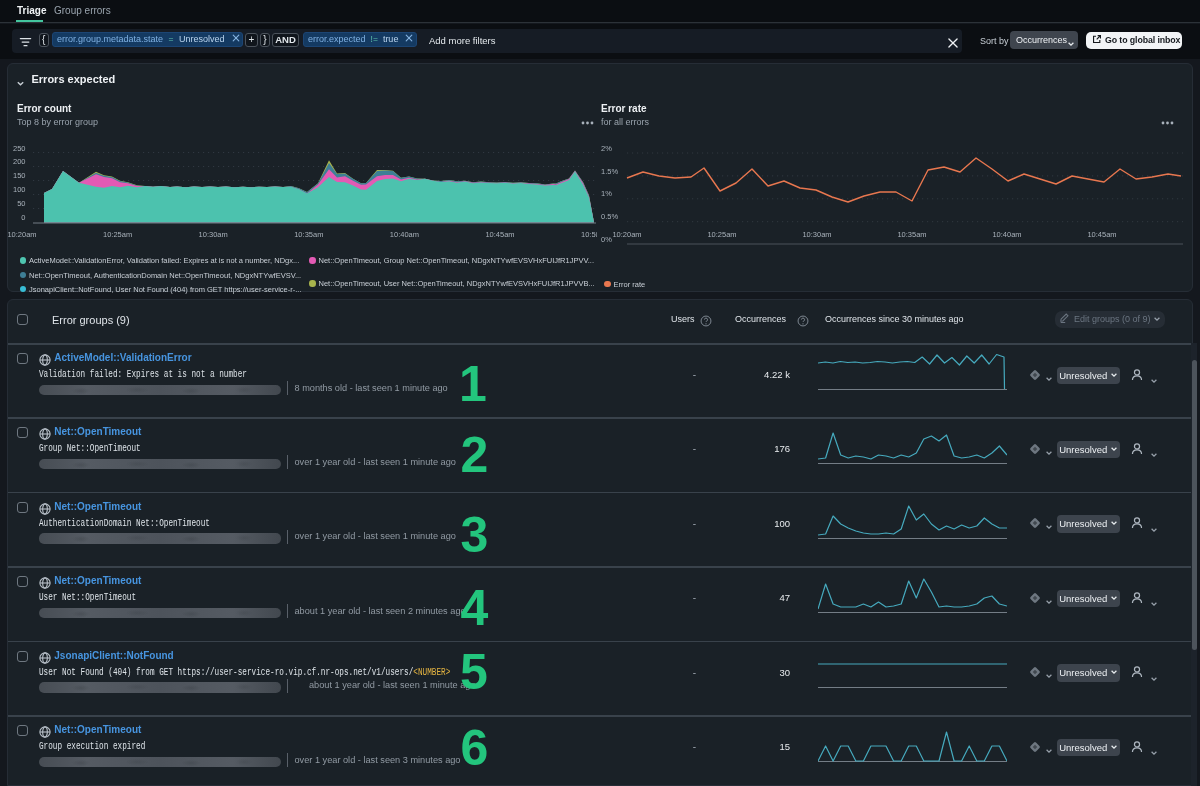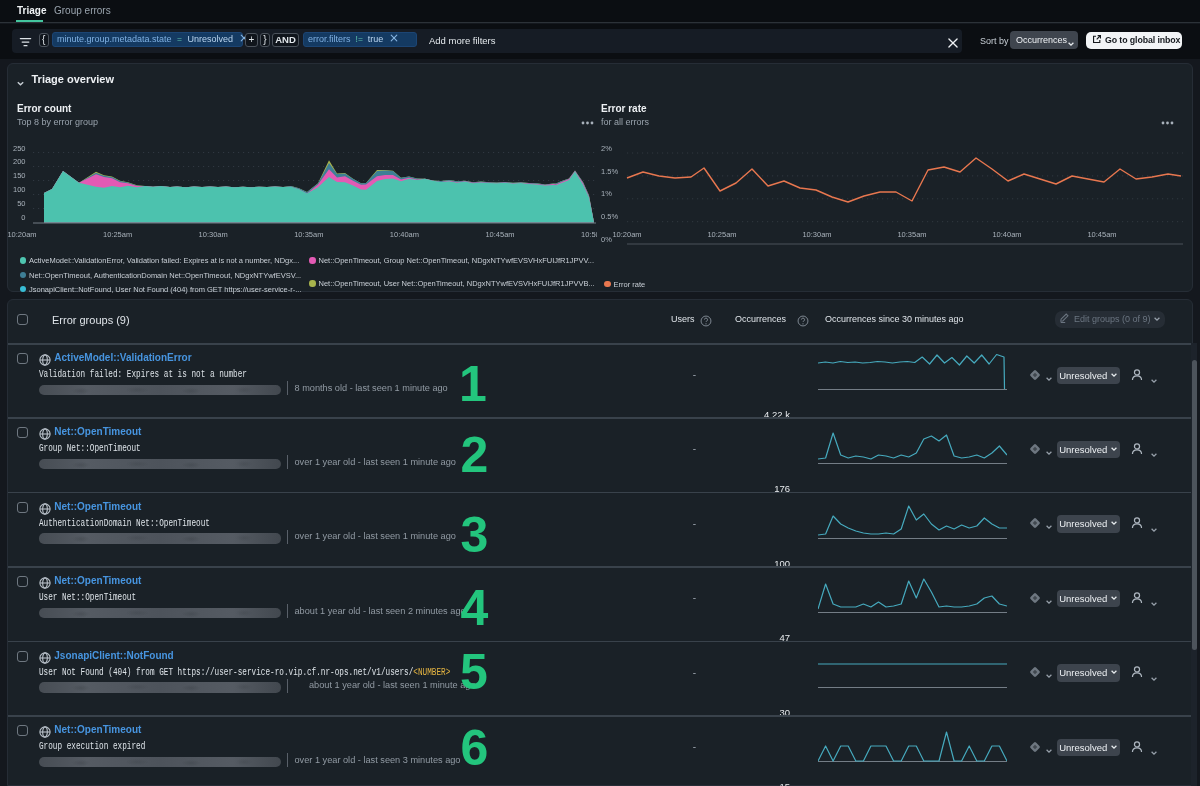--- a/index.html
+++ b/index.html
@@ -43,21 +43,21 @@
     radial-gradient(14px 5px at 42px 6px, rgba(18,22,26,.14), transparent 65%),
     radial-gradient(18px 5px at 98px 5px, rgba(18,22,26,.11), transparent 65%),
     radial-gradient(15px 5px at 152px 6px, rgba(18,22,26,.14), transparent 65%),
     radial-gradient(13px 5px at 205px 5px, rgba(18,22,26,.11), transparent 65%),
     linear-gradient(90deg,#474d54,#555b63 20%,#4d535b 50%,#555b63 80%,#42484f);
   filter:blur(0.5px); }
 .pipe { position:absolute; width:1.6px; height:14px; background:#596069; }
 .rage { position:absolute; font-size:9.2px; color:#929ba4; white-space:nowrap; }
 .gnum { position:absolute; width:60px; text-align:center; font-size:50px; font-weight:bold; color:#23c57d; line-height:52px; }
 .dash { position:absolute; left:688px; width:13px; text-align:center; font-size:10px; color:#9aa3ac; }
-.occ { position:absolute; left:690px; width:100px; text-align:right; font-size:9.5px; color:#e8ebee;margin-top:40px; }
+.occ { position:absolute; left:690px; width:100px; text-align:right; font-size:9.5px; color:#e8ebee; }
 .unres { position:absolute; left:1057px; width:63px; height:17.5px; background:#3d444d; border-radius:4px;
   font-size:9.5px; color:#eef1f4; line-height:17.5px; text-align:center; white-space:nowrap; }
 .editbtn { position:absolute; left:1055px; top:310.5px; width:110px; height:17px; background:#262d35; border-radius:7px;
   color:#6b7581; font-size:9px; line-height:17px; text-align:center; white-space:nowrap; }
 #sbar { position:absolute; left:1191px; top:343px; width:6px; height:443px; background:#1d232b; }
 #sthumb { position:absolute; left:1191.5px; top:360px; width:5px; height:290px; background:#4d545c; border-radius:2.5px; }
 </style></head>
 <body>
 <div id="nav">
   <div class="tab1">Triage</div>
@@ -65,28 +65,28 @@
   <div class="tab2">Group errors</div>
 </div>
 <div id="strip">
   <div id="fbox"></div>
   <div class="abs" style="left:18.5px;top:10px"><svg width="13" height="11" viewBox="0 0 16 14" stroke="#dde2e7" stroke-width="1.7" stroke-linecap="round">
         <line x1="1.5" y1="2" x2="14.5" y2="2"></line>
         <line x1="3.8" y1="6.5" x2="12.2" y2="6.5"></line>
         <line x1="6.2" y1="11" x2="9.8" y2="11"></line>
       </svg></div>
   <div class="fbtn" style="left:38.5px;width:10.5px">{</div>
-  <div class="pill" style="left:52px;width:190.5px"><span style="padding-left:4px">minute.group.metadata.state</span><span class="op" style="padding:0 5.5px">=</span><span class="val">Unresolved</span><span style="padding-left:7px"><svg width="8" height="8" viewBox="0 0 10 10" stroke="#86b3e0" stroke-width="1.4" stroke-linecap="round">
+  <div class="pill" style="left:52px;width:190.5px"><span style="padding-left:4px">error.group.metadata.state</span><span class="op" style="padding:0 5.5px">=</span><span class="val">Unresolved</span><span style="padding-left:7px"><svg width="8" height="8" viewBox="0 0 10 10" stroke="#86b3e0" stroke-width="1.4" stroke-linecap="round">
           <line x1="1.5" y1="1.5" x2="8.5" y2="8.5"></line>
           <line x1="8.5" y1="1.5" x2="1.5" y2="8.5"></line>
         </svg></span></div>
   <div class="fbtn" style="left:245px;width:13px">+</div>
   <div class="fbtn" style="left:259.6px;width:10.5px">}</div>
   <div class="fbtn" style="left:272px;width:27px;font-weight:bold;font-size:9.5px">AND</div>
-  <div class="pill" style="left:302.5px;width:114px"><span style="padding-left:4.5px">error.filters</span><span class="op" style="padding:0 5px">!=</span><span class="val">true</span><span style="padding-left:7px"><svg width="8" height="8" viewBox="0 0 10 10" stroke="#86b3e0" stroke-width="1.4" stroke-linecap="round">
+  <div class="pill" style="left:302.5px;width:114px"><span style="padding-left:4.5px">error.expected</span><span class="op" style="padding:0 5px">!=</span><span class="val">true</span><span style="padding-left:7px"><svg width="8" height="8" viewBox="0 0 10 10" stroke="#86b3e0" stroke-width="1.4" stroke-linecap="round">
           <line x1="1.5" y1="1.5" x2="8.5" y2="8.5"></line>
           <line x1="8.5" y1="1.5" x2="1.5" y2="8.5"></line>
         </svg></span></div>
   <div class="addf">Add more filters</div>
   <div class="abs" style="left:947px;top:10.5px"><svg width="12" height="12" viewBox="0 0 10 10" stroke="#eef1f4" stroke-width="1.1" stroke-linecap="round">
         <line x1="1.6" y1="1.6" x2="8.4" y2="8.4"></line>
         <line x1="8.4" y1="1.6" x2="1.6" y2="8.4"></line>
       </svg></div>
   <div class="sortby">Sort by</div>
   <div class="occdd">Occurrences<span style="position:absolute;right:3.5px;top:4.5px"><svg width="8" height="8" viewBox="0 0 10 10" fill="none" stroke="#e8ecef" stroke-width="1.6">
@@ -96,21 +96,21 @@
           <path d="M12.5 9.5 v4 h-10 v-10 h4"></path>
           <path d="M9 2.5 h4.5 V7"></path>
           <path d="M13.2 2.8 L7.5 8.5"></path>
         </svg></span>Go to global inbox</div>
 </div>
 
 <div class="panel" id="p1" style="top:63px;width:1186px;height:229px"></div>
 <div class="abs" style="left:16px;top:73.5px"><svg width="9" height="9" viewBox="0 0 10 10" fill="none" stroke="#c6cdd3" stroke-width="1.6">
       <path d="M2 3.5 L5 6.5 L8 3.5"></path>
     </svg></div>
-<div class="h1" style="left:31.5px;top:72.5px">Triage overview</div>
+<div class="h1" style="left:31.5px;top:72.5px">Errors expected</div>
 <div class="h2" style="left:17px;top:103px">Error count</div>
 <div class="sub" style="left:17px;top:116.5px">Top 8 by error group</div>
 <div class="abs" style="left:581px;top:111px"><svg width="13" height="4" viewBox="0 0 13 4" fill="#a8b1ba">
       <circle cx="2" cy="2" r="1.4"></circle>
       <circle cx="6.5" cy="2" r="1.4"></circle>
       <circle cx="11" cy="2" r="1.4"></circle>
     </svg></div>
 <div class="h2" style="left:601px;top:103px">Error rate</div>
 <div class="sub" style="left:601px;top:116.5px">for all errors</div>
 <div class="abs" style="left:1161px;top:111px"><svg width="13" height="4" viewBox="0 0 13 4" fill="#a8b1ba">

